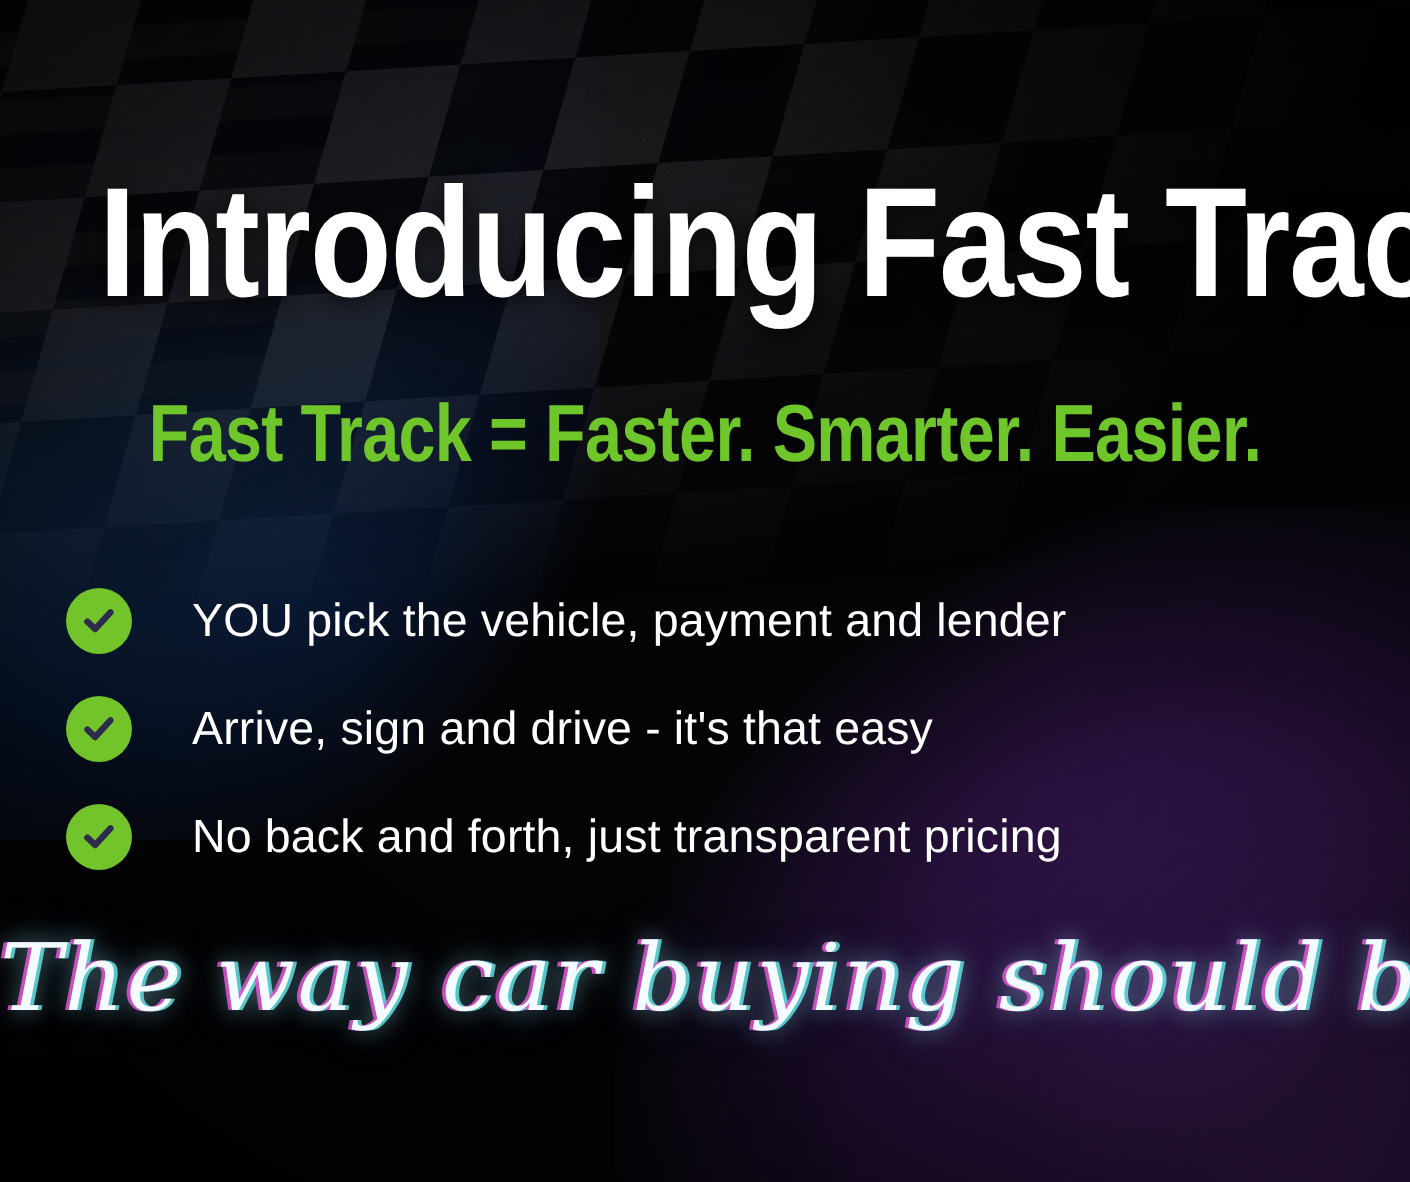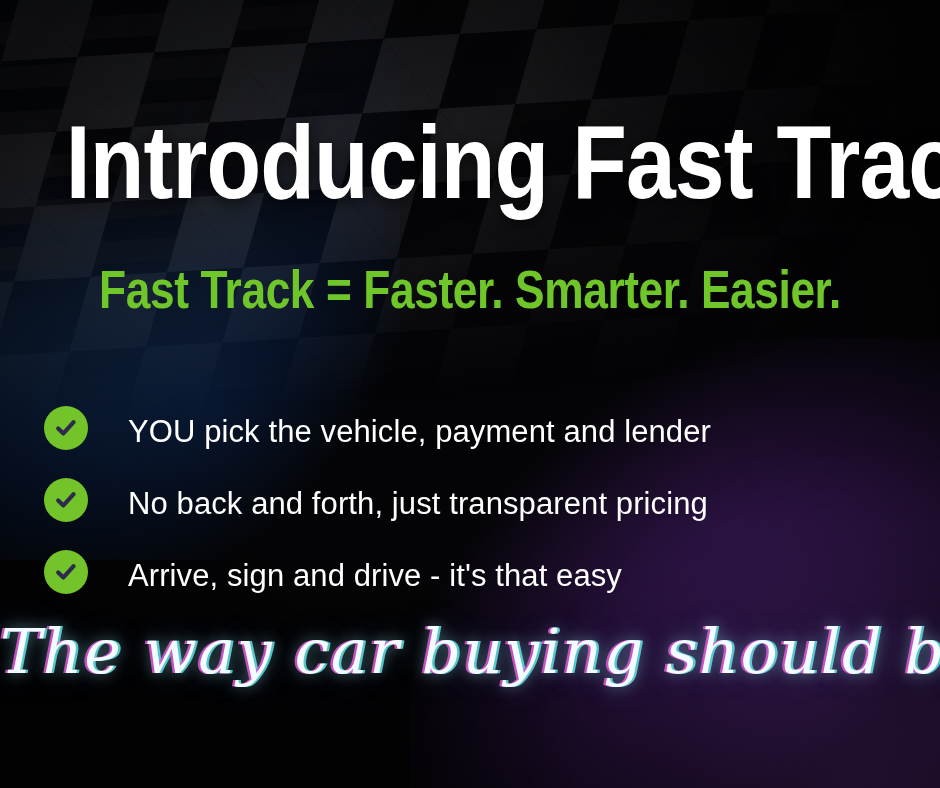--- a/index.html
+++ b/index.html
@@ -142,21 +142,21 @@
     white-space:nowrap;
   }
 
   .bullets {
     position:absolute;
     left:44px; top:378px;
     width:860px;
   }
   .bullet {
     display:flex;
-    align-items:flex-end;
+    align-items:center;
     height:72px;
   }
   .check {
     flex:0 0 auto;
     width:44px; height:44px;
     border-radius:50%;
     background:#72c42a;
     display:flex;
     align-items:center;
     justify-content:center;
@@ -225,30 +225,30 @@
         </span>
         <span class="bullet-text">YOU pick the vehicle, payment and lender</span>
       </div>
 
       <div class="bullet">
         <span class="check">
           <svg width="26" height="26" viewBox="0 0 26 26" aria-hidden="true">
             <path d="M5.2 13.4 L10.4 18.4 L20.6 7.2" fill="none" stroke="#2e2a4e" stroke-width="4.2" stroke-linecap="round" stroke-linejoin="round"></path>
           </svg>
         </span>
-        <span class="bullet-text">No back and forth, just transparent pricing</span>
+        <span class="bullet-text">Arrive, sign and drive - it's that easy</span>
       </div>
 
       <div class="bullet">
         <span class="check">
           <svg width="26" height="26" viewBox="0 0 26 26" aria-hidden="true">
             <path d="M5.2 13.4 L10.4 18.4 L20.6 7.2" fill="none" stroke="#2e2a4e" stroke-width="4.2" stroke-linecap="round" stroke-linejoin="round"></path>
           </svg>
         </span>
-        <span class="bullet-text">Arrive, sign and drive - it's that easy</span>
+        <span class="bullet-text">No back and forth, just transparent pricing</span>
       </div>
 
     </div>
 
     <div class="script">The way car buying should be.</div>
 
   </div>
 </div>
 
 </body></html>

